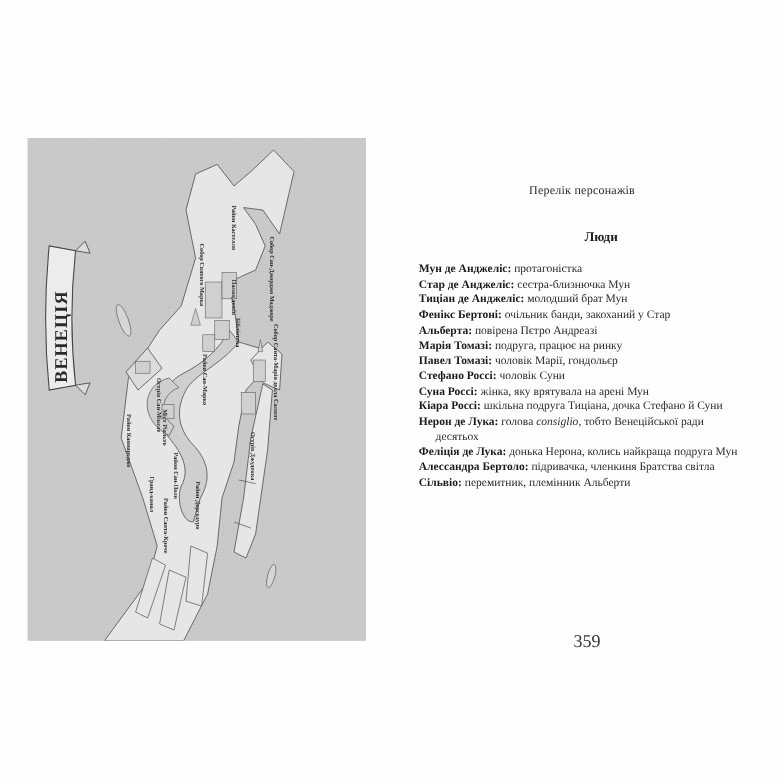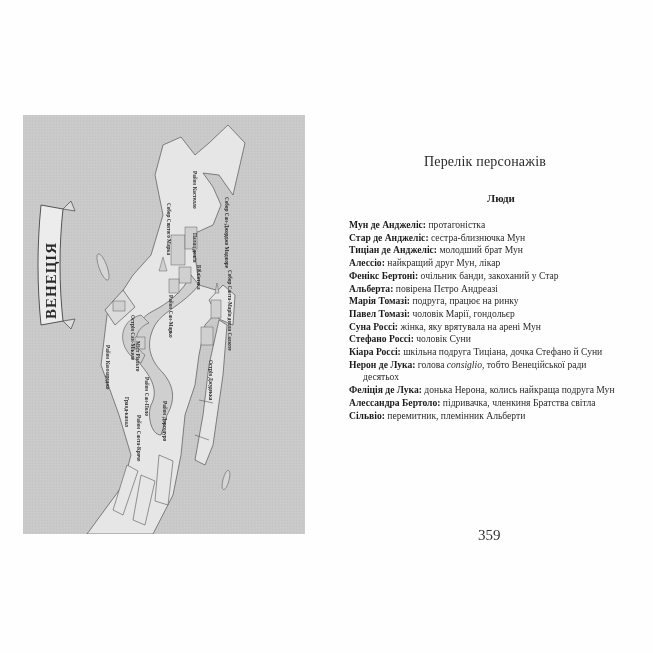--- a/index.html
+++ b/index.html
@@ -3,21 +3,21 @@
   <meta charset="utf-8">
   <style>
     html, body { margin: 0; padding: 0; background: #ffffff; }
     body { width: 653px; height: 653px; position: relative; overflow: hidden; font-family: "Liberation Serif", "DejaVu Serif", serif; color: #1e1e1e; }
     .spread { position: absolute; left: 0; top: 0; width: 653px; height: 653px; background: #fefefe; }
     .map-page { position: absolute; left: 23px; top: 115px; width: 282px; height: 419px; background: #c9c9c9; overflow: hidden; }
     .map-page svg { position: absolute; left: 0; top: 0; width: 282px; height: 419px; }
     .map-label { font-family: "Liberation Serif", serif; font-size: 5.2px; fill: #2b2b2b; font-weight: bold; }
     .banner-text { font-family: "Liberation Serif", serif; font-size: 15px; fill: #2a2a2a; font-weight: bold; letter-spacing: 1px; }
     .text-page { position: absolute; left: 345px; top: 140px; width: 280px; }
-    .page-title { text-align: center; font-size: 14px; font-weight: normal; color: #2a2a2a; margin: 0; position: absolute; top: 14px; left: 0; width: 100%; letter-spacing: 0.2px; }
+    .page-title { text-align: center; font-size: 10px; font-weight: normal; color: #2a2a2a; margin: 0; position: absolute; top: 14px; left: 0; width: 100%; letter-spacing: 0.2px; }
     .section-title { text-align: center; font-size: 11px; font-weight: bold; color: #222; position: absolute; top: 52px; left: 16px; width: 100%; }
     .char-list { position: absolute; top: 79px; left: 4px; width: 275px; margin: 0; padding: 0; list-style: none; }
     .char-item { font-size: 9.6px; line-height: 12.7px; padding-left: 14px; text-indent: -14px; }
     .char-name { font-weight: bold; color: #1a1a1a; }
     .char-desc { color: #2a2a2a; }
     .char-desc i { font-style: italic; }
     .page-number { position: absolute; top: 527px; left: 478px; font-size: 15px; color: #333; }
   </style>
 </head>
 <body>
@@ -95,27 +95,26 @@
   </div>
 
   <div class="text-page">
     <h1 class="page-title">Перелік персонажів</h1>
     <div class="section-title">Люди</div>
 
     <ul class="char-list">
       <li class="char-item"><span class="char-name">Мун де Анджеліс:</span><span class="char-desc"> протагоністка</span></li>
       <li class="char-item"><span class="char-name">Стар де Анджеліс:</span><span class="char-desc"> сестра-близнючка Мун</span></li>
       <li class="char-item"><span class="char-name">Тиціан де Анджеліс:</span><span class="char-desc"> молодший брат Мун</span></li>
-      <li class="char-item"><span class="char-name">Алессіо:</span><span class="char-desc"> найкращий друг Мун, лікар</span></li>
       <li class="char-item"><span class="char-name">Фенікс Бертоні:</span><span class="char-desc"> очільник банди, закоханий у Стар</span></li>
       <li class="char-item"><span class="char-name">Альберта:</span><span class="char-desc"> повірена Пєтро Андреазі</span></li>
       <li class="char-item"><span class="char-name">Марія Томазі:</span><span class="char-desc"> подруга, працює на ринку</span></li>
       <li class="char-item"><span class="char-name">Павел Томазі:</span><span class="char-desc"> чоловік Марії, гондольєр</span></li>
+      <li class="char-item"><span class="char-name">Стефано Россі:</span><span class="char-desc"> чоловік Суни</span></li>
       <li class="char-item"><span class="char-name">Суна Россі:</span><span class="char-desc"> жінка, яку врятувала на арені Мун</span></li>
-      <li class="char-item"><span class="char-name">Стефано Россі:</span><span class="char-desc"> чоловік Суни</span></li>
       <li class="char-item"><span class="char-name">Кіара Россі:</span><span class="char-desc"> шкільна подруга Тиціана, дочка Стефано й Суни</span></li>
       <li class="char-item"><span class="char-name">Нерон де Лука:</span><span class="char-desc"><span> голова </span><i>consiglio</i><span>, тобто Венеційської ради десятьох</span></span></li>
       <li class="char-item"><span class="char-name">Феліція де Лука:</span><span class="char-desc"> донька Нерона, колись найкраща подруга Мун</span></li>
       <li class="char-item"><span class="char-name">Алессандра Бертоло:</span><span class="char-desc"> підривачка, членкиня Братства світла</span></li>
       <li class="char-item"><span class="char-name">Сільвіо:</span><span class="char-desc"> перемитник, племінник Альберти</span></li>
     </ul>
   </div>
 
   <div class="page-number">359</div>
 </div>

